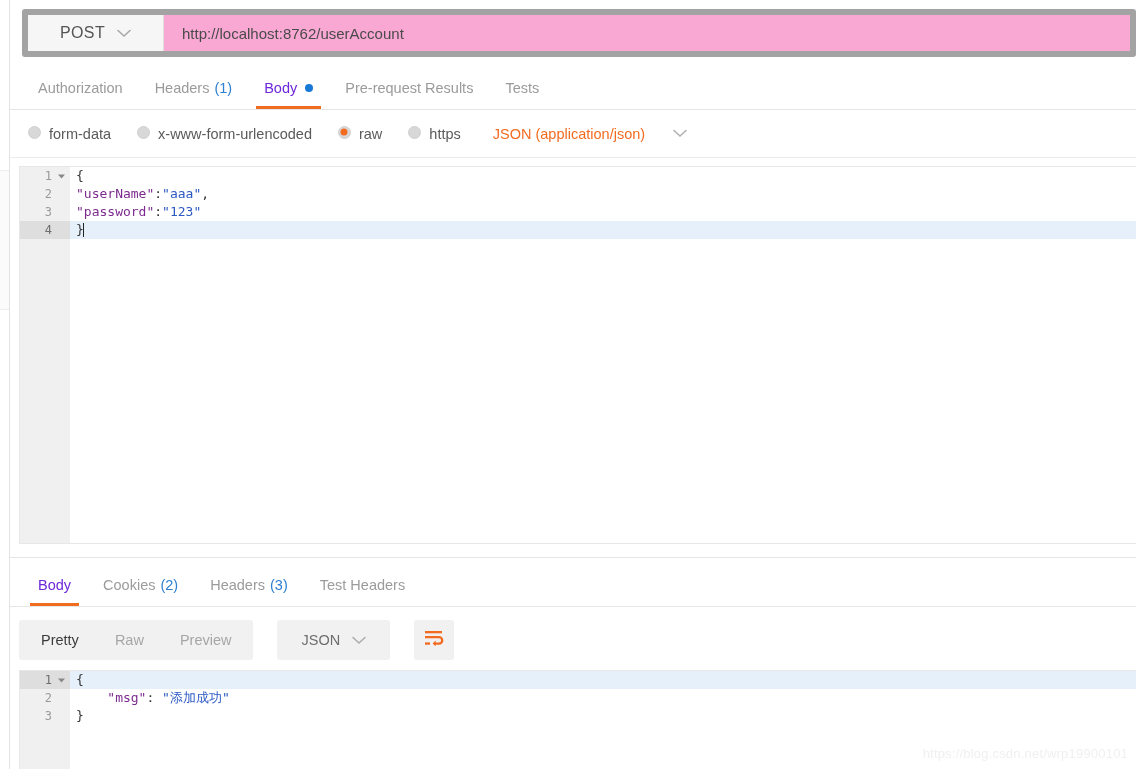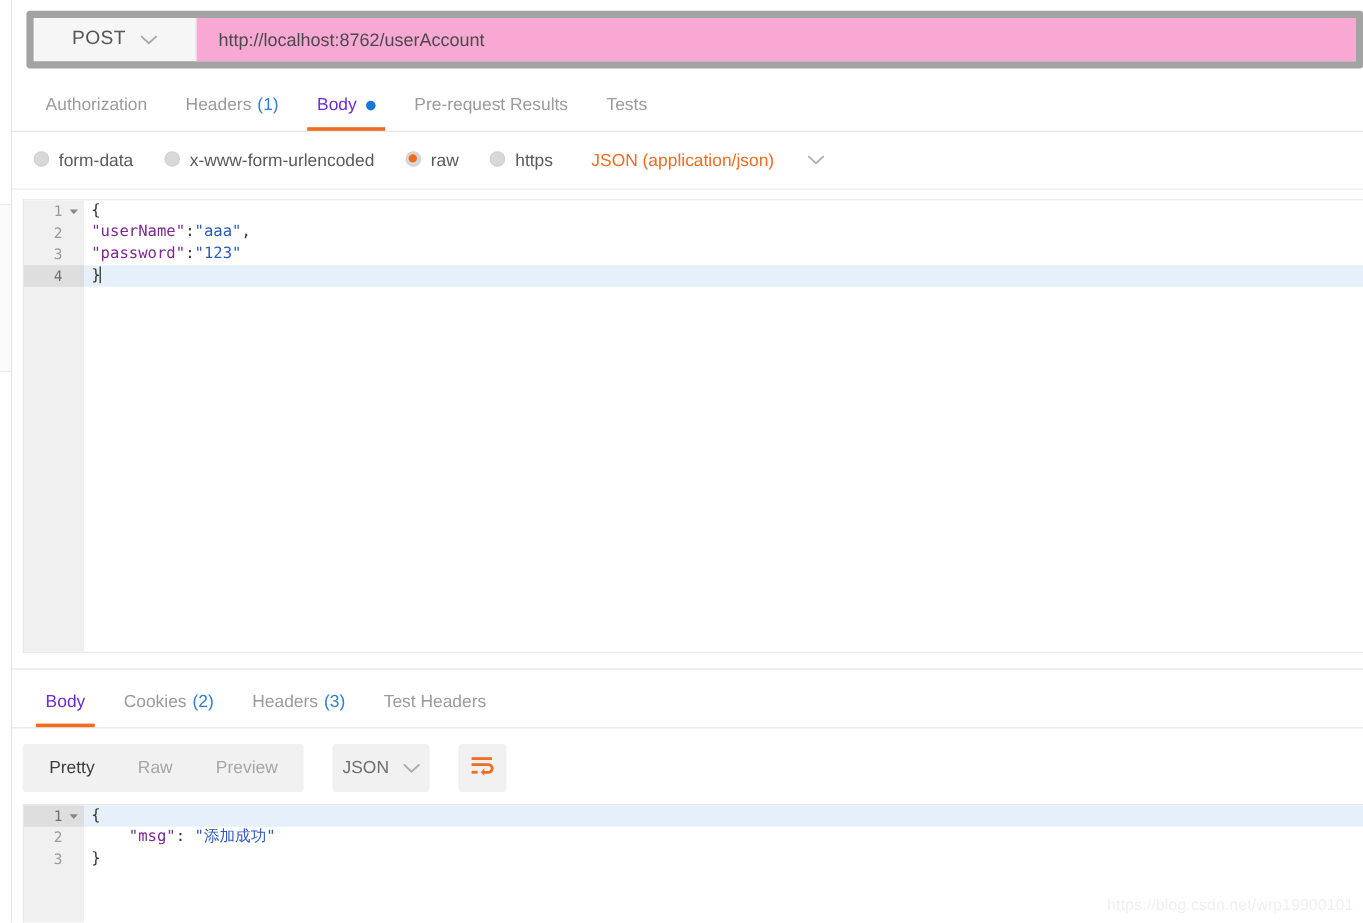--- a/index.html
+++ b/index.html
@@ -154,21 +154,21 @@
     display: flex; align-items: center; background: #f1f1f1;
     border-radius: 3px; height: 40px; padding: 0 4px;
   }
   .seg {
     padding: 0 18px; height: 40px; display: flex; align-items: center;
     font-size: 14.5px; color: #a6a6a6; cursor: pointer;
   }
   .seg.active { color: #3c3c3c; }
   .fmt-select {
     display: flex; align-items: center; gap: 12px; background: #f1f1f1;
-    border-radius: 3px; height: 40px; padding: 0 8px; cursor: pointer;
+    border-radius: 3px; height: 40px; padding: 0 24px; cursor: pointer;
   }
   .fmt-label { font-size: 14.5px; color: #6d6d6d; }
   .wrap-btn {
     width: 40px; height: 40px; background: #f1f1f1; border-radius: 3px;
     display: flex; align-items: center; justify-content: center; cursor: pointer;
   }
 
   
   .resp-editor {
     position: absolute; left: 19px; top: 670px; width: 1117px; height: 99px;

